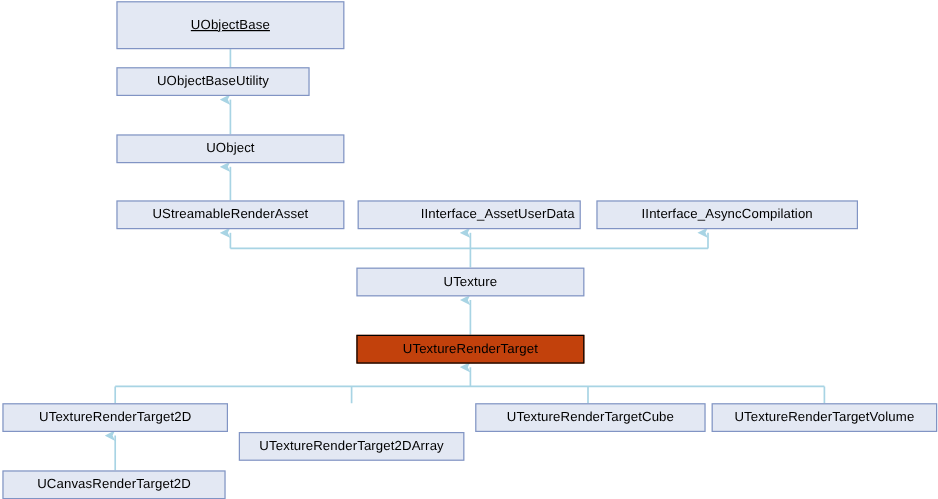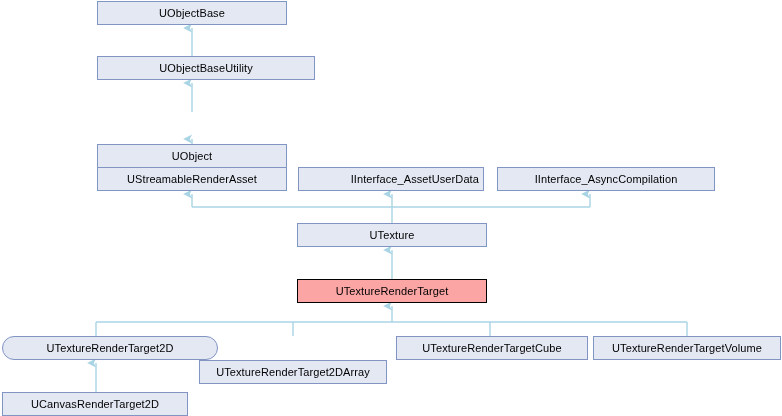--- a/index.html
+++ b/index.html
@@ -35,21 +35,21 @@
     border: 1px solid #8194c4;
     background: #e3e8f3;
     color: #000000;
     font-size: 11px;
     line-height: 1;
     letter-spacing: 0.1px;
     white-space: nowrap;
     overflow: hidden;
   }
   .node.current {
-    background: #fca5a5;
+    background: #c2410c;
     border: 1px solid #000000;
   }
   .node .label {
     display: block;
     padding: 0 4px;
     text-align: center;
   }
 </style>
 </head>
 <body>
@@ -83,29 +83,29 @@
       <line x1="96" y1="322" x2="687" y2="322"></line>
       <line x1="96" y1="322" x2="96" y2="336"></line>
       <line x1="293" y1="322" x2="293" y2="336"></line>
       <line x1="490" y1="322" x2="490" y2="336"></line>
       <line x1="687" y1="322" x2="687" y2="336"></line>
 
       <line x1="96" y1="392" x2="96" y2="363" marker-end="url(#arrowUp)"></line>
     </g>
   </svg>
 
-  <div class="node" style="left:97px;top:1px;width:190px;height:24px;">
+  <div class="node" style="left:97px;top:1px;width:190px;height:40px;text-decoration:underline;">
     <span class="label">UObjectBase</span>
   </div>
 
-  <div class="node" style="left:97px;top:56px;width:218px;height:24px;">
+  <div class="node" style="left:97px;top:56px;width:161px;height:24px;">
     <span class="label">UObjectBaseUtility</span>
   </div>
 
-  <div class="node" style="left:97px;top:112px;width:190px;height:24px;margin-top:32px;">
+  <div class="node" style="left:97px;top:112px;width:190px;height:24px;">
     <span class="label">UObject</span>
   </div>
 
   <div class="node" style="left:97px;top:167px;width:190px;height:24px;">
     <span class="label">UStreamableRenderAsset</span>
   </div>
 
   <div class="node" style="left:298px;top:167px;width:186px;height:24px;justify-content:flex-end;">
     <span class="label">IInterface_AssetUserData</span>
   </div>
@@ -115,21 +115,21 @@
   </div>
 
   <div class="node" style="left:297px;top:223px;width:190px;height:24px;justify-content:center;">
     <span class="label">UTexture</span>
   </div>
 
   <div class="node current" style="left:297px;top:279px;width:190px;height:24px;">
     <span class="label">UTextureRenderTarget</span>
   </div>
 
-  <div class="node" style="left:2px;top:336px;width:216px;height:24px;border-radius:12px;">
+  <div class="node" style="left:2px;top:336px;width:188px;height:24px;">
     <span class="label">UTextureRenderTarget2D</span>
   </div>
 
   <div class="node" style="left:199px;top:336px;width:188px;height:24px;margin-top:24px;">
     <span class="label">UTextureRenderTarget2DArray</span>
   </div>
 
   <div class="node" style="left:396px;top:336px;width:192px;height:24px;">
     <span class="label">UTextureRenderTargetCube</span>
   </div>

